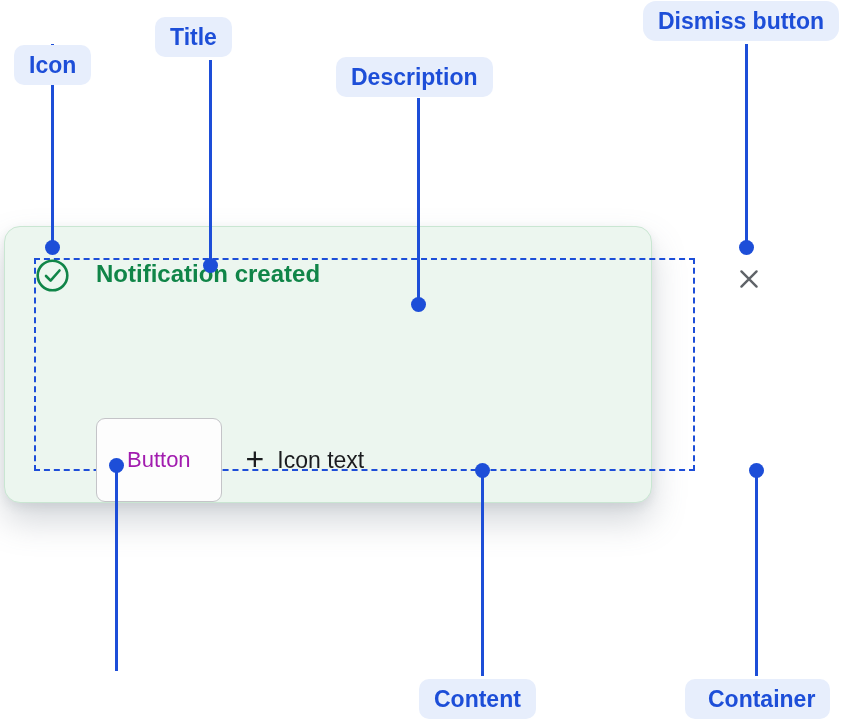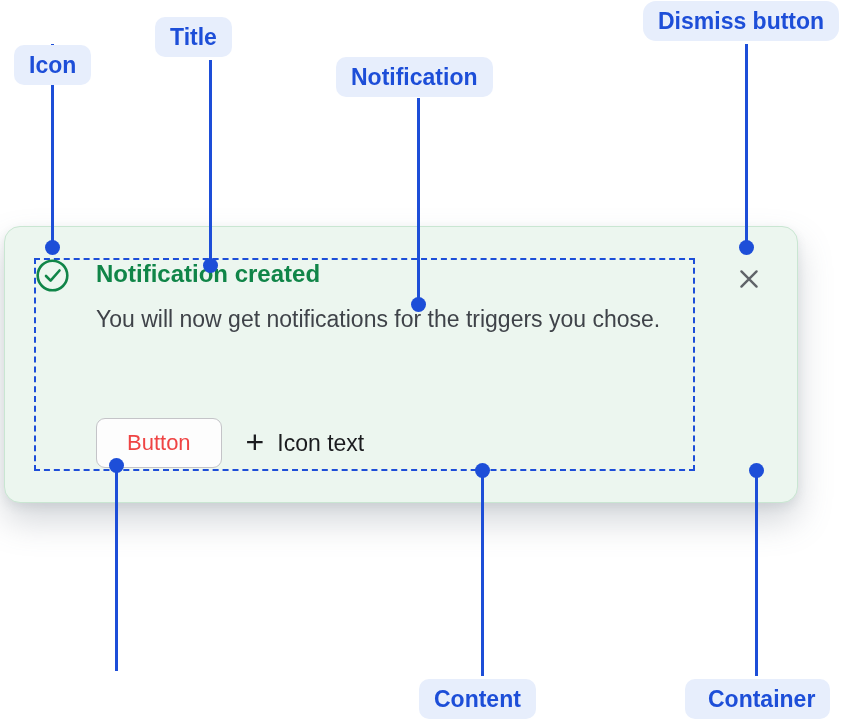--- a/index.html
+++ b/index.html
@@ -22,21 +22,21 @@
     height: 720px;
     background: #ffffff;
     font-family: "Liberation Sans", sans-serif;
     overflow: hidden;
   }
 
   
   .card {
     position: absolute;
     left: 4px; top: 226px;
-    width: 794px; height: 277px;
+    width: 648px; height: 277px;
     background: var(--card-bg);
     border: 1px solid var(--card-border);
     border-radius: 16px;
     box-shadow: 0 18px 34px rgba(100,112,125,0.28), 0 4px 10px rgba(100,112,125,0.12);
   }
   .content-outline {
     position: absolute;
     left: 29px; top: 31px;
     width: 661px; height: 213px;
     border: 2.5px dashed var(--callout-blue);
@@ -64,25 +64,25 @@
     color: var(--description-text);
   }
   .actions-row {
     position: absolute;
     left: 91px; top: 191px;
     display: flex; align-items: center;
   }
   .action-btn {
     font-family: inherit;
     font-size: 22px; line-height: 1;
-    color: #ef4444;
+    color: #a21caf;
     background: var(--button-bg);
     border: 1px solid var(--button-border);
     border-radius: 9px;
-    padding: 13px 30px;
+    padding: 30px 30px;
     cursor: pointer;
   }
   .action-link {
     display: flex; align-items: center;
     margin-left: 24px; gap: 13px;
     font-size: 23px; color: var(--link-text);
     text-decoration: none; cursor: pointer;
   }
   .plus-glyph {
     font-size: 32px; font-weight: 400; line-height: 1;
@@ -146,21 +146,20 @@
 
     <span class="status-icon">
       <svg viewBox="0 0 33 33" fill="none">
         <circle cx="16.5" cy="16.5" r="14.8" stroke="currentColor" stroke-width="2.6"></circle>
         <path d="M10 17l4.6 4.6L23.5 11.5" stroke="currentColor" stroke-width="2.6" stroke-linecap="round" stroke-linejoin="round"></path>
       </svg>
     </span>
 
     <h2 class="card-title">Notification created</h2>
 
-    <p class="card-desc">You will now get notifications for the triggers you chose.</p>
 
     <div class="actions-row">
       <button class="action-btn">Button</button>
       <a class="action-link">
         <span class="plus-glyph">+</span>
         <span>Icon text</span>
       </a>
     </div>
 
     <button class="dismiss-btn">
@@ -181,18 +180,18 @@
   <div class="cdot d-icon"></div>
   <div class="cdot d-title"></div>
   <div class="cdot d-description"></div>
   <div class="cdot d-dismiss"></div>
   <div class="cdot d-actions"></div>
   <div class="cdot d-content"></div>
   <div class="cdot d-container"></div>
 
   <span class="pill p-icon">Icon</span>
   <span class="pill p-title">Title</span>
-  <span class="pill p-description">Notification</span>
+  <span class="pill p-description">Description</span>
   <span class="pill p-dismiss">Dismiss button</span>
   <span class="pill p-content">Content</span>
   <span class="pill p-container">Container</span>
 
 </div>
 
 </body></html>

